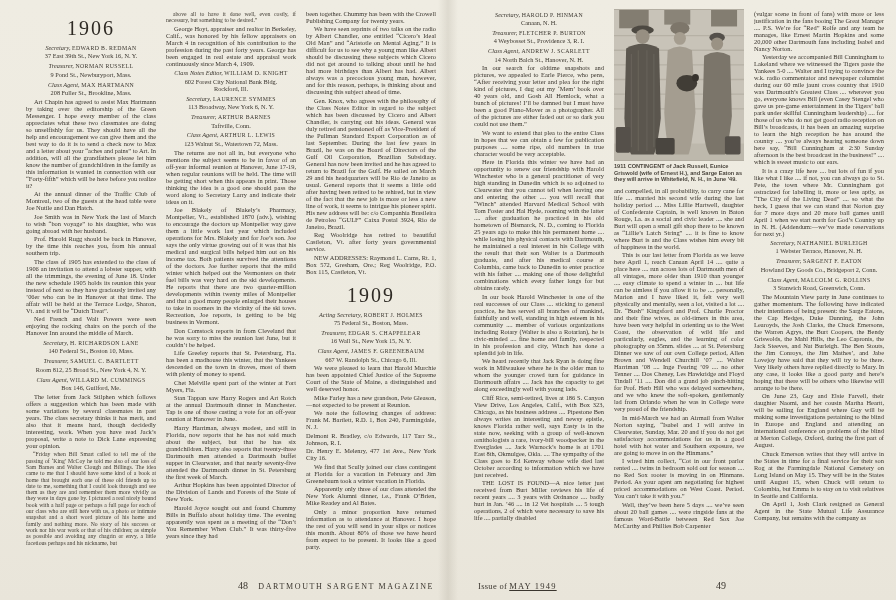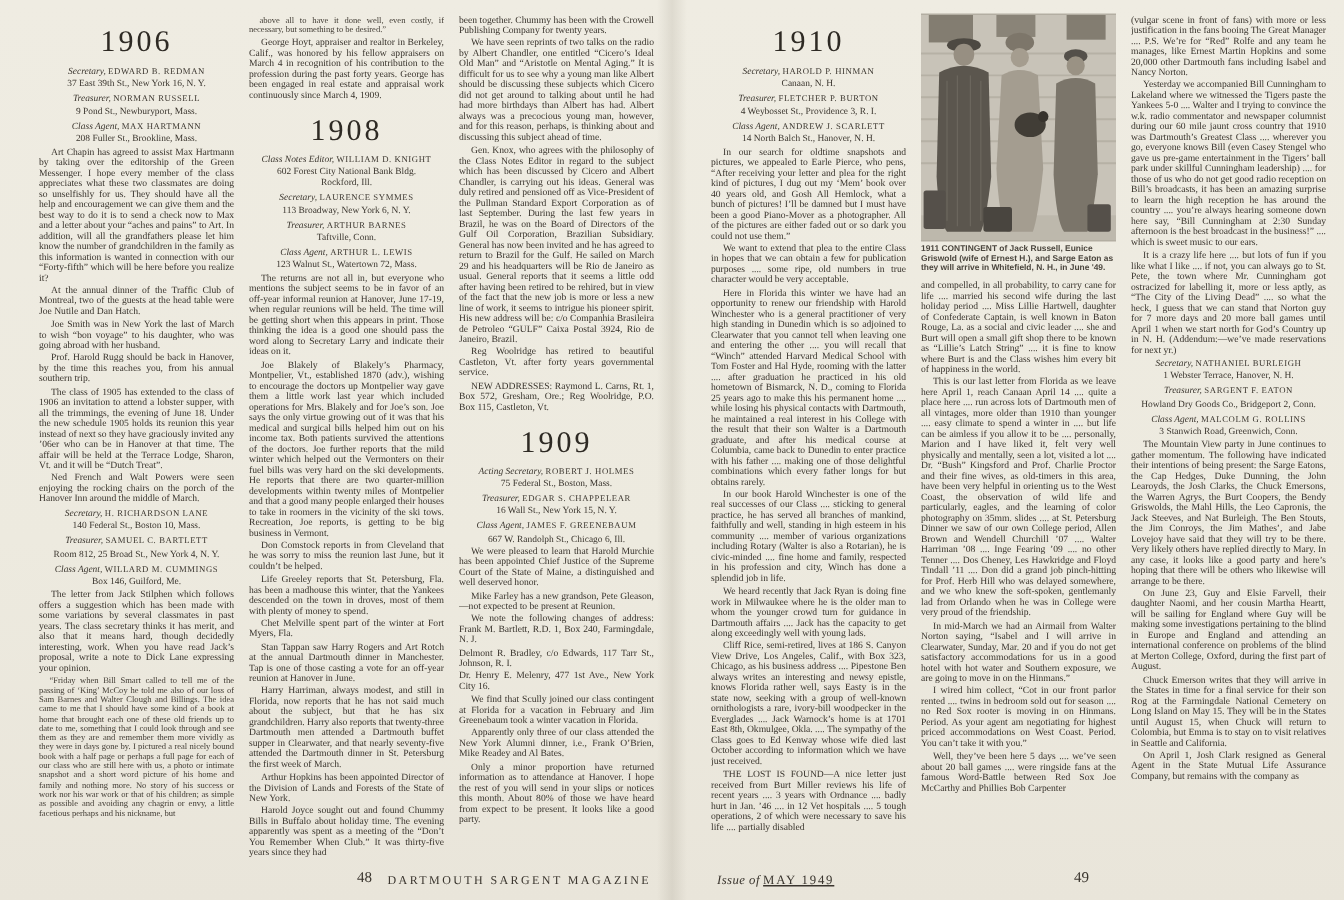--- a/index.html
+++ b/index.html
@@ -60,21 +60,21 @@
     font-size:5.6px;line-height:6.6px;font-weight:700;
     color:#4a453d;text-align:left;margin:3px 0 4px;
   }
 
   .folio{position:absolute;top:4px;font-size:10px;color:#3a352e;}
   .mag{
     position:absolute;top:6px;right:2px;font-size:8px;letter-spacing:1.6px;
     color:#3a352e;white-space:nowrap;
   }
   .issue{position:absolute;top:5px;left:4px;font-size:8.5px;color:#3a352e;white-space:nowrap;}
-  .issue .ip{font-style:italic;letter-spacing:0.3px;}
+  .issue .ip{letter-spacing:0.3px;}
   .issue .id{letter-spacing:1.2px;text-decoration:underline;}
 </style>
 </head>
 <body>
 
 <div class="spread">
   <div class="page">
     <div class="cols">
       <div class="col">
           <div class="year">1906</div>
@@ -95,21 +95,20 @@
           <div class="officer"><span class="role">Treasurer,</span> <span class="oname">SAMUEL C. BARTLETT</span></div>
           <div class="addr">Room 812, 25 Broad St., New York 4, N. Y.</div>
           <div class="officer"><span class="role">Class Agent,</span> <span class="oname">WILLARD M. CUMMINGS</span></div>
           <div class="addr">Box 146, Guilford, Me.</div>
           <p class="para">The letter from Jack Stilphen which follows offers a suggestion which has been made with some variations by several classmates in past years. The class secretary thinks it has merit, and also that it means hard, though decidedly interesting, work. When you have read Jack’s proposal, write a note to Dick Lane expressing your opinion.</p>
           <p class="small">“Friday when Bill Smart called to tell me of the passing of ‘King’ McCoy he told me also of our loss of Sam Barnes and Walter Clough and Billings. The idea came to me that I should have some kind of a book at home that brought each one of these old friends up to date to me, something that I could look through and see them as they are and remember them more vividly as they were in days gone by. I pictured a real nicely bound book with a half page or perhaps a full page for each of our class who are still here with us, a photo or intimate snapshot and a short word picture of his home and family and nothing more. No story of his success or work nor his war work or that of his children; as simple as possible and avoiding any chagrin or envy, a little facetious perhaps and his nickname, but</p>
         </div>
       <div class="col">
           <p class="small">above all to have it done well, even costly, if necessary, but something to be desired.”</p>
           <p class="para">George Hoyt, appraiser and realtor in Berkeley, Calif., was honored by his fellow appraisers on March 4 in recognition of his contribution to the profession during the past forty years. George has been engaged in real estate and appraisal work continuously since March 4, 1909.</p>
-          <div class="year">1908</div>
           <div class="officer"><span class="role">Class Notes Editor,</span> <span class="oname">WILLIAM D. KNIGHT</span></div>
           <div class="addr">602 Forest City National Bank Bldg.</div>
           <div class="addr">Rockford, Ill.</div>
           <div class="officer"><span class="role">Secretary,</span> <span class="oname">LAURENCE SYMMES</span></div>
           <div class="addr">113 Broadway, New York 6, N. Y.</div>
           <div class="officer"><span class="role">Treasurer,</span> <span class="oname">ARTHUR BARNES</span></div>
           <div class="addr">Taftville, Conn.</div>
           <div class="officer"><span class="role">Class Agent,</span> <span class="oname">ARTHUR L. LEWIS</span></div>
           <div class="addr">123 Walnut St., Watertown 72, Mass.</div>
           <p class="para">The returns are not all in, but everyone who mentions the subject seems to be in favor of an off-year informal reunion at Hanover, June 17-19, when regular reunions will be held. The time will be getting short when this appears in print. Those thinking the idea is a good one should pass the word along to Secretary Larry and indicate their ideas on it.</p>
@@ -147,21 +146,20 @@
     </div>
     <div class="pfooter">
       <span class="folio" style="left:212px">48</span>
       <span class="mag">DARTMOUTH SARGENT MAGAZINE</span>
     </div>
   </div>
 
   <div class="page">
     <div class="cols">
       <div class="col">
-          <div class="year">1910</div>
           <div class="officer"><span class="role">Secretary,</span> <span class="oname">HAROLD P. HINMAN</span></div>
           <div class="addr">Canaan, N. H.</div>
           <div class="officer"><span class="role">Treasurer,</span> <span class="oname">FLETCHER P. BURTON</span></div>
           <div class="addr">4 Weybosset St., Providence 3, R. I.</div>
           <div class="officer"><span class="role">Class Agent,</span> <span class="oname">ANDREW J. SCARLETT</span></div>
           <div class="addr">14 North Balch St., Hanover, N. H.</div>
           <p class="para">In our search for oldtime snapshots and pictures, we appealed to Earle Pierce, who pens, “After receiving your letter and plea for the right kind of pictures, I dug out my ‘Mem’ book over 40 years old, and Gosh All Hemlock, what a bunch of pictures! I’ll be damned but I must have been a good Piano-Mover as a photographer. All of the pictures are either faded out or so dark you could not use them.”</p>
           <p class="para">We want to extend that plea to the entire Class in hopes that we can obtain a few for publication purposes .... some ripe, old numbers in true character would be very acceptable.</p>
           <p class="para">Here in Florida this winter we have had an opportunity to renew our friendship with Harold Winchester who is a general practitioner of very high standing in Dunedin which is so adjoined to Clearwater that you cannot tell when leaving one and entering the other .... you will recall that “Winch” attended Harvard Medical School with Tom Foster and Hal Hyde, rooming with the latter .... after graduation he practiced in his old hometown of Bismarck, N. D., coming to Florida 25 years ago to make this his permanent home .... while losing his physical contacts with Dartmouth, he maintained a real interest in his College with the result that their son Walter is a Dartmouth graduate, and after his medical course at Columbia, came back to Dunedin to enter practice with his father .... making one of those delightful combinations which every father longs for but obtains rarely.</p>
           <p class="para">In our book Harold Winchester is one of the real successes of our Class .... sticking to general practice, he has served all branches of mankind, faithfully and well, standing in high esteem in his community .... member of various organizations including Rotary (Walter is also a Rotarian), he is civic-minded .... fine home and family, respected in his profession and city, Winch has done a splendid job in life.</p>

